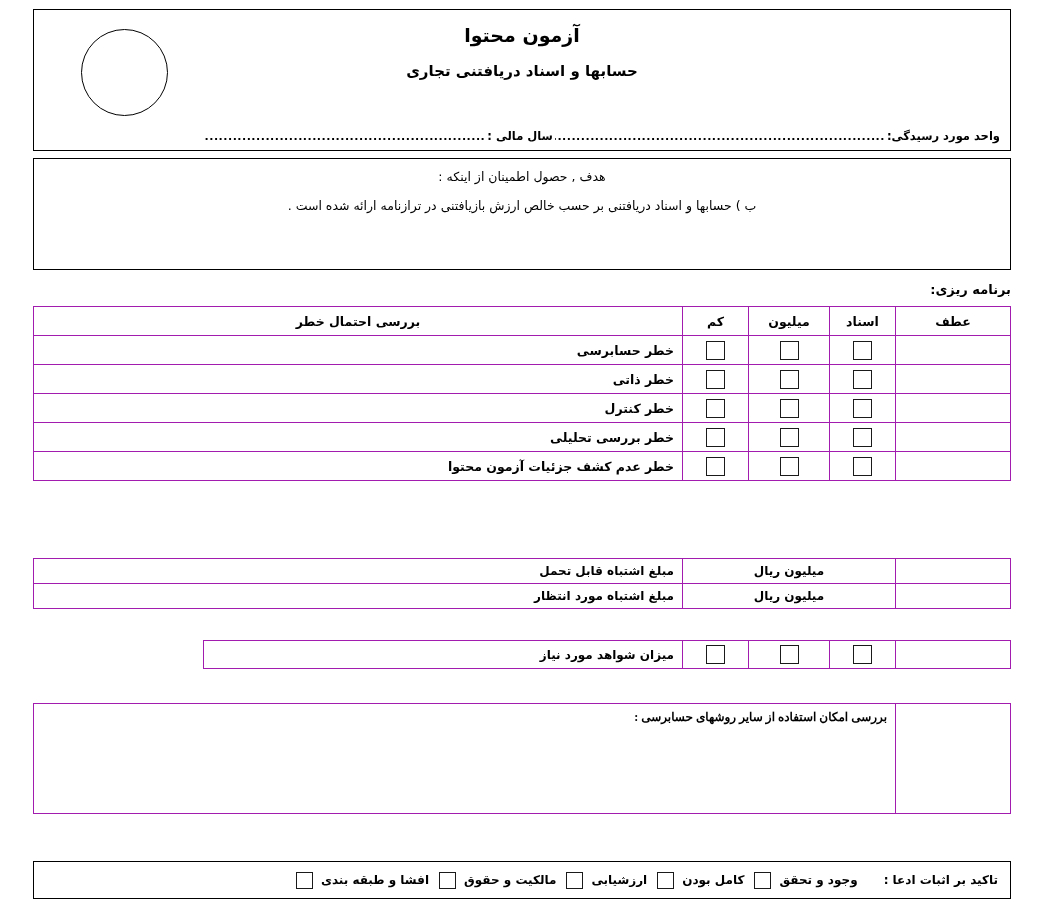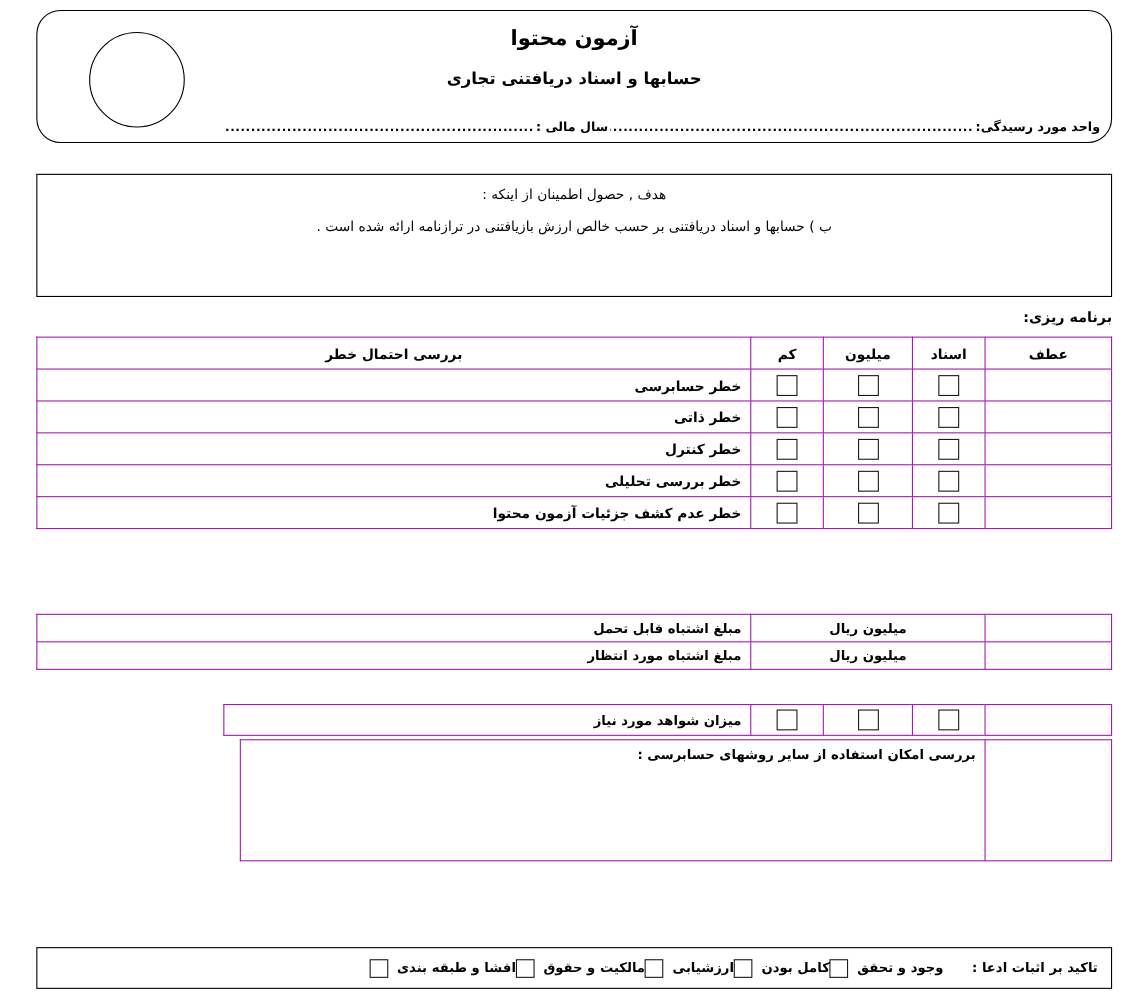--- a/index.html
+++ b/index.html
@@ -31,22 +31,21 @@
     border: 1px solid #000;
     box-sizing: border-box;
     background: #fff;
   }
 
   
   #header-box {
     right: 33px;
     left: 33px;
     top: 9px;
-    height: 121px;
-    border-radius: 22px;
+    height: 142px;
   }
   .doc-title {
     text-align: center;
     font-size: 19px;
     font-weight: bold;
     margin-top: 14px;
     letter-spacing: 0;
   }
   .doc-subtitle {
     text-align: center;
@@ -194,22 +193,23 @@
   #evidence-table td { height: 28px; font-size: 12px; }
   #evidence-table td.ev-label {
     text-align: right;
     padding-right: 8px;
   }
 
   
   #alt-table {
     right: 33px;
     left: 33px;
-    top: 672px;
-    width: 793px;
+    top: 703px;
+    width: 978px;
+    font-family: Liberation Serif, serif;
   }
   #alt-table td {
     height: 110px;
     vertical-align: top;
     font-size: 12px;
   }
   #alt-table td.alt-label {
     text-align: right;
     padding: 6px 8px 0 8px;
   }
@@ -231,21 +231,21 @@
     font-weight: bold;
     margin-left: 26px;
     margin-right: 6px;
     white-space: nowrap;
   }
   .assert-item {
     display: flex;
     flex-direction: row;
     align-items: center;
     white-space: nowrap;
-    margin-left: 0;
+    margin-left: 10px;
   }
   .assert-item .assert-text {
     font-size: 12px;
     font-weight: bold;
     margin-left: 8px;
   }
   .assert-item .checkbox {
     width: 17px;
     height: 17px;
     border-width: 1.2px;

